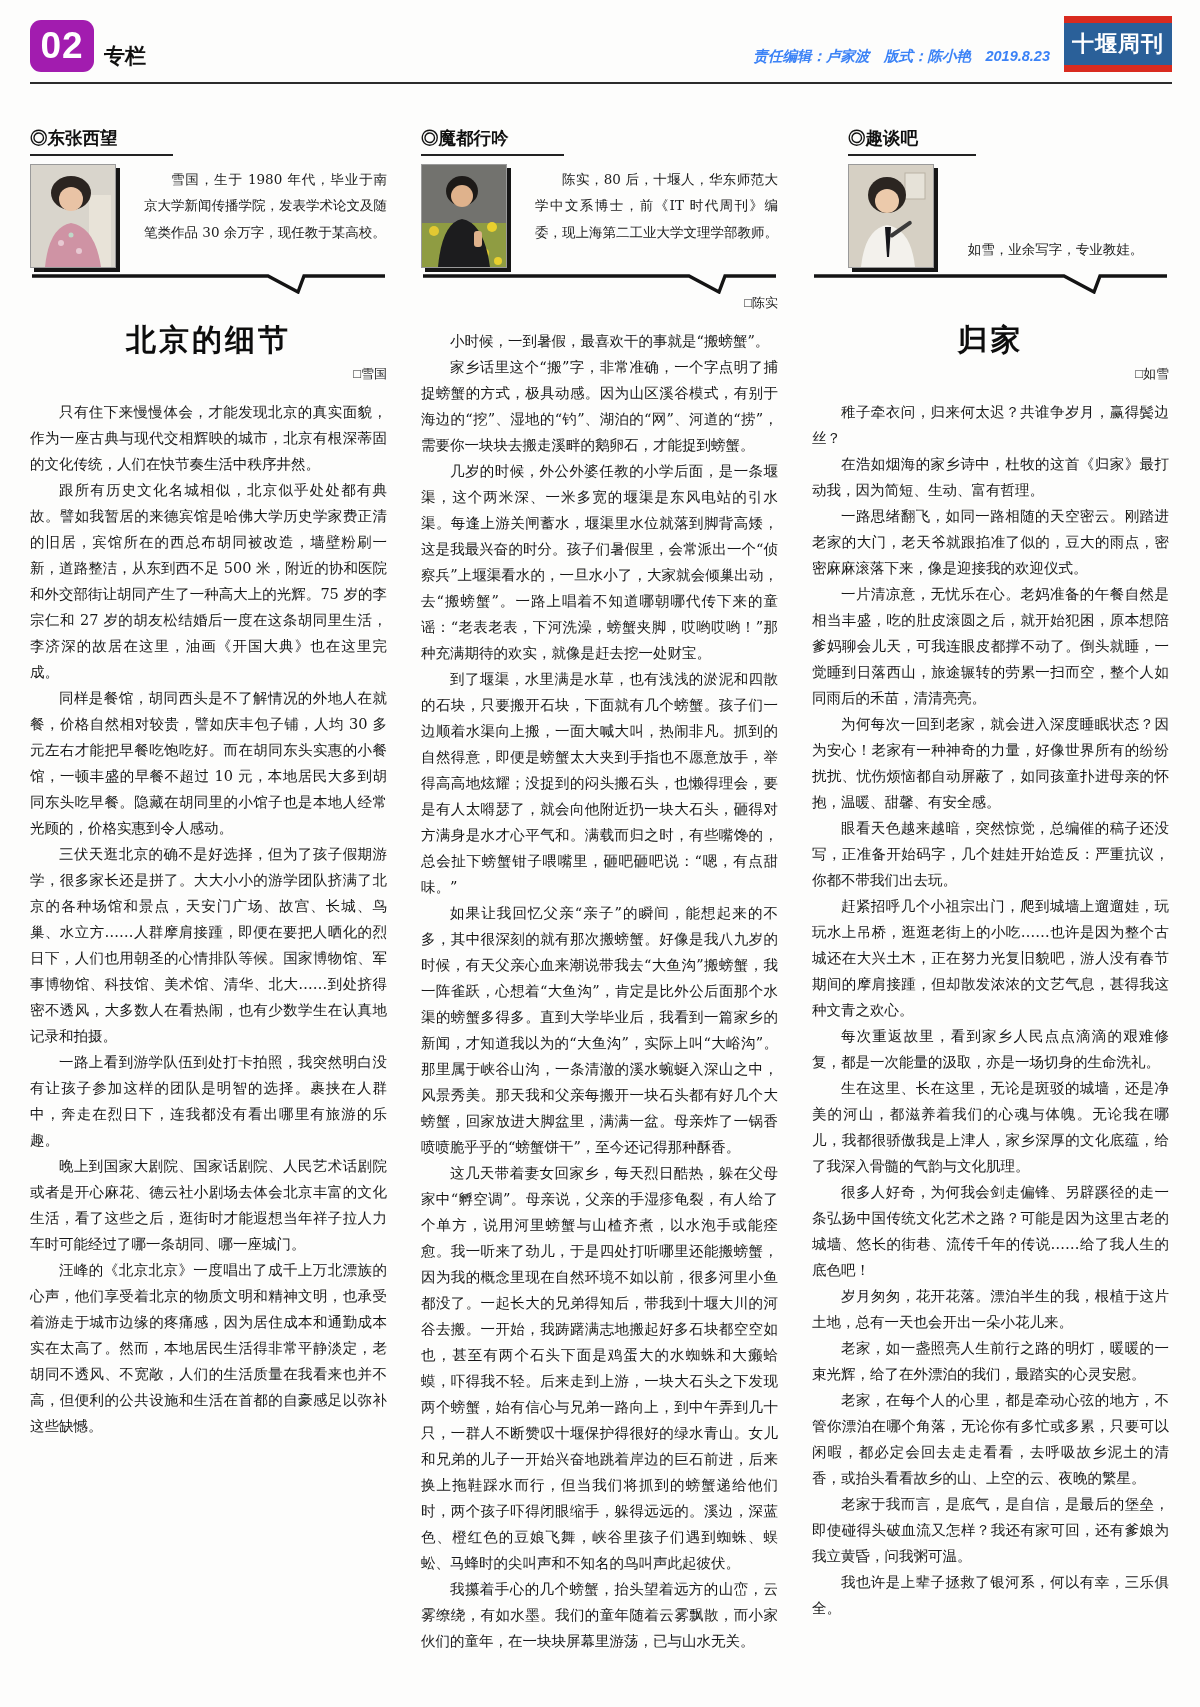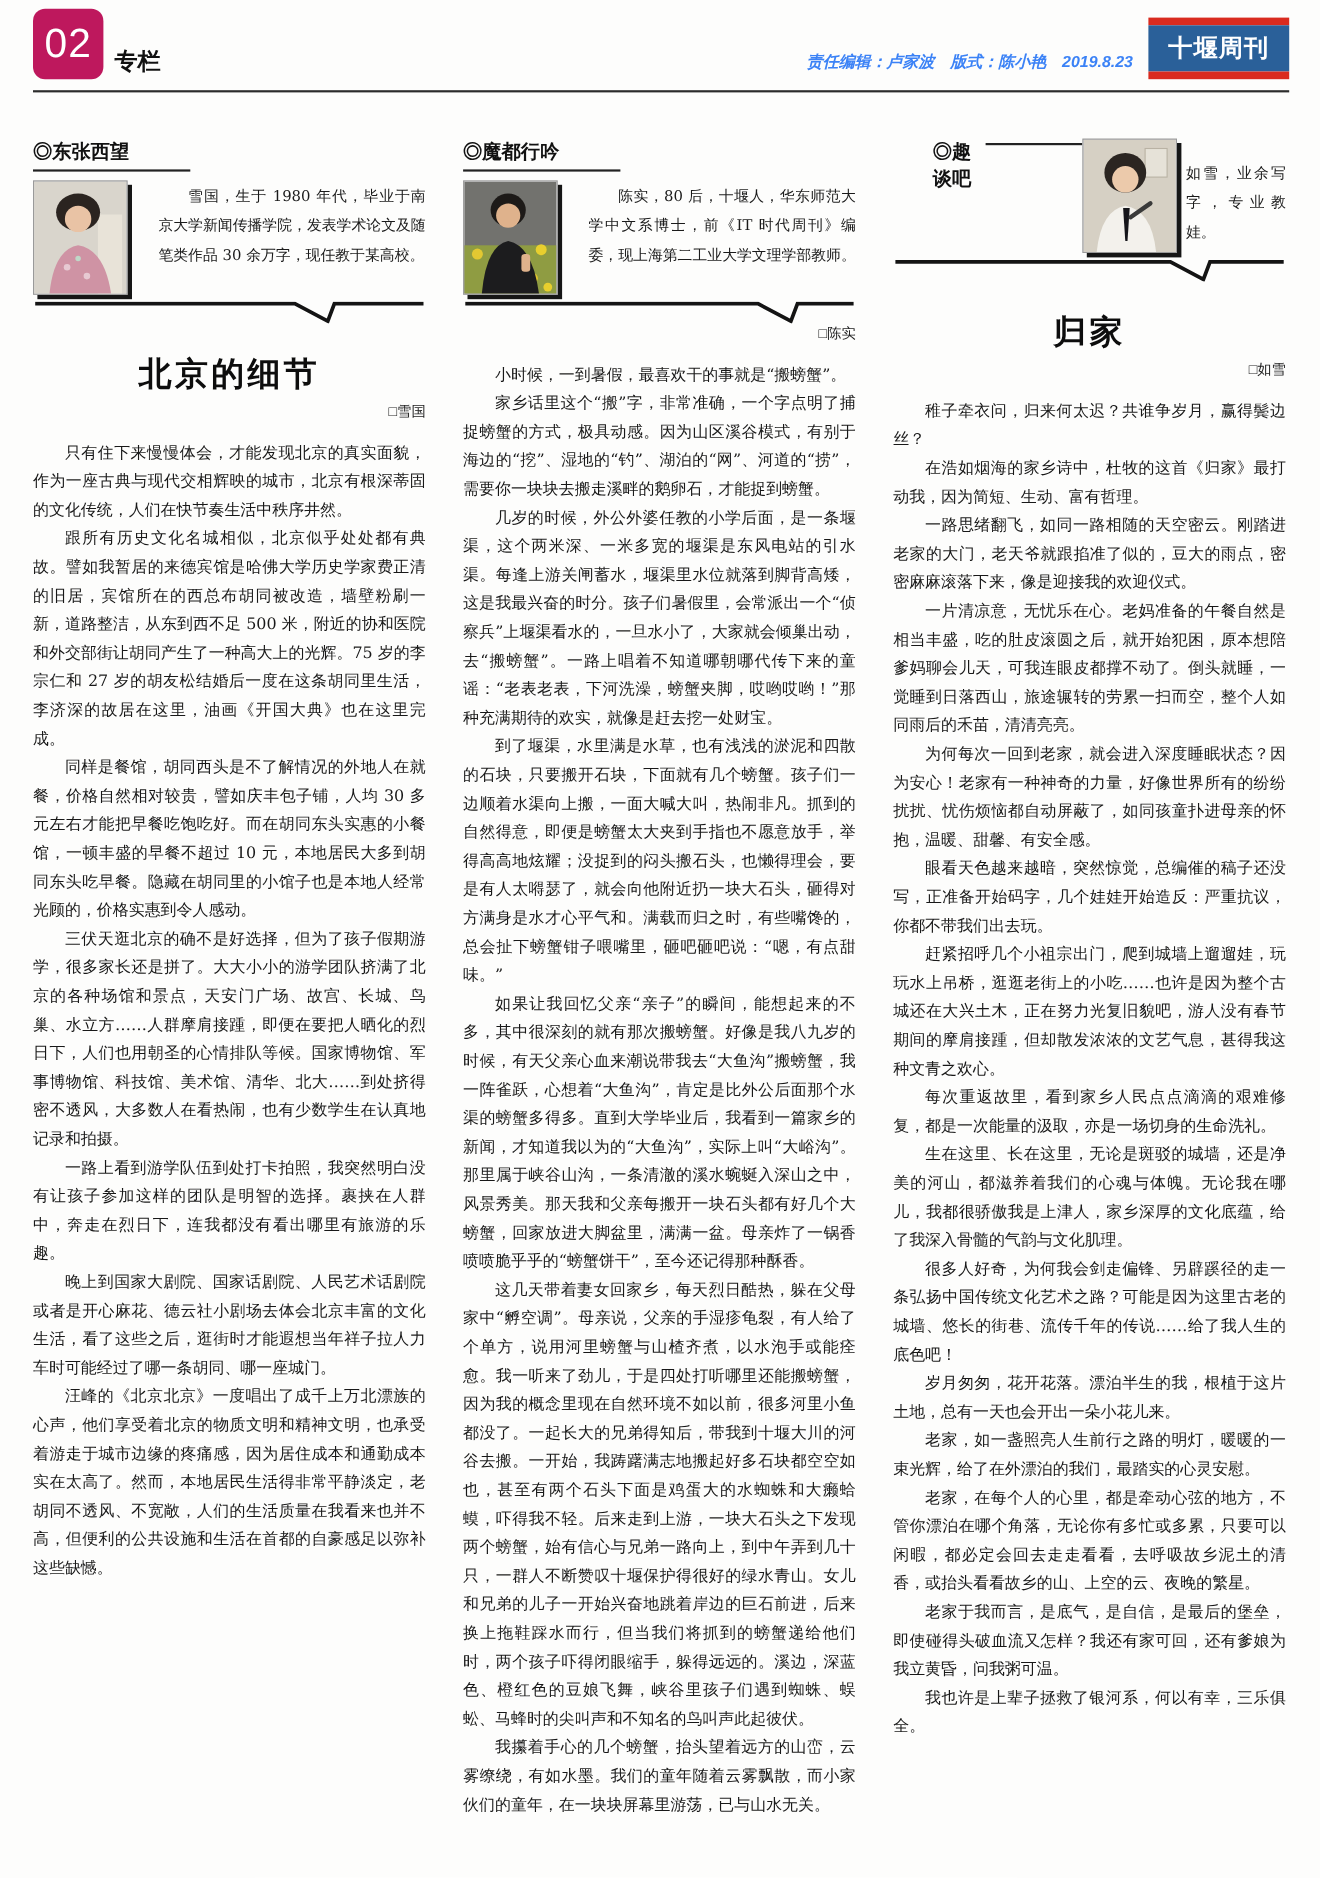--- a/index.html
+++ b/index.html
@@ -12,37 +12,37 @@
     font-family:"DejaVu Serif","Liberation Serif",serif;
     color:#1c1c1c;
   }
   
   .header{
     display:flex;align-items:flex-end;
     padding:20px 28px 6px 30px;
     height:52px;box-sizing:content-box;
   }
   .pagenum-badge{
-    width:64px;height:64px;border-radius:11px;
-    background:#be185d;color:#fff;
-    font-family:"Liberation Sans",sans-serif;font-weight:normal;
+    width:64px;height:52px;border-radius:11px;
+    background:#a21caf;color:#fff;
+    font-family:"Liberation Sans",sans-serif;font-weight:bold;
     font-size:37px;display:flex;align-items:center;justify-content:center;
     letter-spacing:1px;
   }
   .section-label{
     font-family:"Liberation Sans",sans-serif;font-weight:bold;
     font-size:21px;color:#111;margin:0 0 2px 10px;
   }
   .header-spacer{flex:1;}
   .header-meta{
     font-family:"Liberation Sans",sans-serif;font-weight:bold;font-style:italic;
     font-size:14.5px;color:#3b82f6;margin:0 14px 6px 0;white-space:nowrap;
   }
   .masthead{
-    width:128px;height:56px;display:flex;flex-direction:column;
+    width:108px;height:56px;display:flex;flex-direction:column;
   }
   .masthead .stripe{height:7px;background:#d92b1f;}
   .masthead .logo-mid{
     flex:1;background:#2a6099;color:#fff;
     display:flex;align-items:center;justify-content:center;
     font-family:"Liberation Serif",serif;font-weight:bold;
     font-size:22px;letter-spacing:1px;
   }
   .head-rule{height:2px;background:#2c2c2c;margin:4px 28px 0 30px;}
 
@@ -182,21 +182,21 @@
         <p>几岁的时候，外公外婆任教的小学后面，是一条堰渠，这个两米深、一米多宽的堰渠是东风电站的引水渠。每逢上游关闸蓄水，堰渠里水位就落到脚背高矮，这是我最兴奋的时分。孩子们暑假里，会常派出一个“侦察兵”上堰渠看水的，一旦水小了，大家就会倾巢出动，去“搬螃蟹”。一路上唱着不知道哪朝哪代传下来的童谣：“老表老表，下河洗澡，螃蟹夹脚，哎哟哎哟！”那种充满期待的欢实，就像是赶去挖一处财宝。</p>
         <p>到了堰渠，水里满是水草，也有浅浅的淤泥和四散的石块，只要搬开石块，下面就有几个螃蟹。孩子们一边顺着水渠向上搬，一面大喊大叫，热闹非凡。抓到的自然得意，即便是螃蟹太大夹到手指也不愿意放手，举得高高地炫耀；没捉到的闷头搬石头，也懒得理会，要是有人太嘚瑟了，就会向他附近扔一块大石头，砸得对方满身是水才心平气和。满载而归之时，有些嘴馋的，总会扯下螃蟹钳子喂嘴里，砸吧砸吧说：“嗯，有点甜味。”</p>
         <p>如果让我回忆父亲“亲子”的瞬间，能想起来的不多，其中很深刻的就有那次搬螃蟹。好像是我八九岁的时候，有天父亲心血来潮说带我去“大鱼沟”搬螃蟹，我一阵雀跃，心想着“大鱼沟”，肯定是比外公后面那个水渠的螃蟹多得多。直到大学毕业后，我看到一篇家乡的新闻，才知道我以为的“大鱼沟”，实际上叫“大峪沟”。那里属于峡谷山沟，一条清澈的溪水蜿蜒入深山之中，风景秀美。那天我和父亲每搬开一块石头都有好几个大螃蟹，回家放进大脚盆里，满满一盆。母亲炸了一锅香喷喷脆乎乎的“螃蟹饼干”，至今还记得那种酥香。</p>
         <p>这几天带着妻女回家乡，每天烈日酷热，躲在父母家中“孵空调”。母亲说，父亲的手湿疹龟裂，有人给了个单方，说用河里螃蟹与山楂齐煮，以水泡手或能痊愈。我一听来了劲儿，于是四处打听哪里还能搬螃蟹，因为我的概念里现在自然环境不如以前，很多河里小鱼都没了。一起长大的兄弟得知后，带我到十堰大川的河谷去搬。一开始，我踌躇满志地搬起好多石块都空空如也，甚至有两个石头下面是鸡蛋大的水蜘蛛和大癞蛤蟆，吓得我不轻。后来走到上游，一块大石头之下发现两个螃蟹，始有信心与兄弟一路向上，到中午弄到几十只，一群人不断赞叹十堰保护得很好的绿水青山。女儿和兄弟的儿子一开始兴奋地跳着岸边的巨石前进，后来换上拖鞋踩水而行，但当我们将抓到的螃蟹递给他们时，两个孩子吓得闭眼缩手，躲得远远的。溪边，深蓝色、橙红色的豆娘飞舞，峡谷里孩子们遇到蜘蛛、蜈蚣、马蜂时的尖叫声和不知名的鸟叫声此起彼伏。</p>
         <p>我攥着手心的几个螃蟹，抬头望着远方的山峦，云雾缭绕，有如水墨。我们的童年随着云雾飘散，而小家伙们的童年，在一块块屏幕里游荡，已与山水无关。</p>
       </div>
     </section>
 
     <section class="col">
       <div class="contrib">
-        <div class="bubble indent" style="flex-direction:row;gap:0;">
+        <div class="bubble indent" style="flex-direction:column;gap:0;">
           <div class="contrib-tag">◎趣谈吧</div>
           <div class="tag-underline"></div>
           <div style="display:flex;gap:8px;">
             <div class="photo">
               <svg width="84" height="102" viewBox="0 0 84 102">
                 <rect width="84" height="102" fill="#d6d0c4"></rect>
                 <rect x="56" y="8" width="20" height="26" fill="#e6e2d8" stroke="#b9b2a4"></rect>
                 <ellipse cx="38" cy="30" rx="19" ry="18" fill="#2b2521"></ellipse>
                 <circle cx="38" cy="36" r="12" fill="#eccaab"></circle>
                 <path d="M12 102 Q16 64 38 60 Q62 64 66 102 Z" fill="#f3f1ec"></path>

